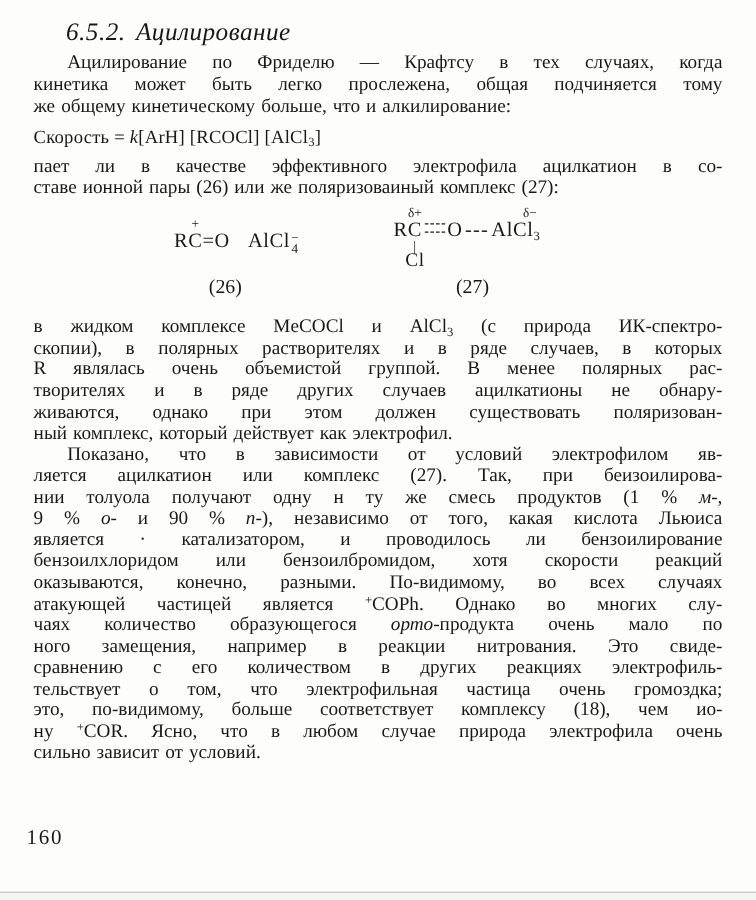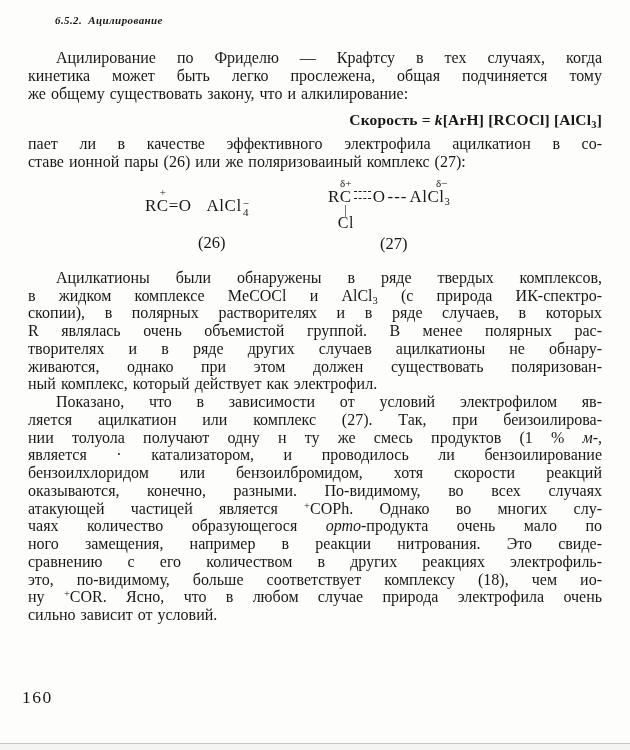--- a/index.html
+++ b/index.html
@@ -3,35 +3,34 @@
 <meta charset="utf-8">
 <style>
   html,body{margin:0;padding:0;}
   body{
     width:630px;height:750px;position:relative;overflow:hidden;
     background:#fdfdfc;color:#181818;
     font-family:"Liberation Serif","DejaVu Serif",serif;
   }
   .content{position:absolute;left:28px;top:8px;width:574px;}
   .heading{
-    font-style:italic;font-size:11px;margin:6px 0 0 27px;
-    letter-spacing:0.4px;word-spacing:3px;font-weight:bold;
+    font-style:italic;font-size:21px;margin:6px 0 0 27px;
+    letter-spacing:0.4px;word-spacing:3px;
   }
   .para{font-size:16px;line-height:17.75px;word-spacing:1px;}
-  .p-first{margin-top:23px;}
+  .p-first{margin-top:5px;}
   .tline{text-align:justify;text-align-last:justify;}
   .tline.tlast{text-align-last:left;}
   .tline.tindent{text-indent:28px;}
   i{font-style:italic;}
   sub{font-size:10.5px;line-height:0;position:relative;top:3px;vertical-align:baseline;}
   sup{font-size:10.5px;line-height:0;position:relative;top:-5px;vertical-align:baseline;}
   .equation{
-    font-size:15.5px;text-align:right;margin:9px 0 6px;line-height:18px;
+    font-size:15.5px;text-align:left;margin:9px 0 6px;line-height:18px;
     letter-spacing:0.2px;
-    font-weight:bold;
   }
   
   .scheme{position:relative;height:92px;font-size:17px;margin-top:6px;}
   .struct{position:absolute;}
   .s26{left:117px;top:10px;}
   .s27{left:300px;top:1px;}
   .smain{white-space:nowrap;letter-spacing:0.5px;}
   .stk{display:inline-block;text-align:center;vertical-align:baseline;line-height:1;}
   .stk .ovr{display:block;font-size:11px;line-height:10px;letter-spacing:0;}
   .stk .bse{display:block;line-height:17px;}
@@ -43,40 +42,40 @@
   .salt-stk{display:inline-block;text-align:center;vertical-align:-5px;line-height:1;margin-left:1px;}
   .salt-stk .chg{display:block;font-size:11px;line-height:8px;}
   .salt-stk .num{display:block;font-size:11px;line-height:10px;}
   .dbond{
     display:inline-block;width:17px;height:6px;margin:0 2px;
     border-top:1.7px dashed #1c1c1c;border-bottom:1.7px dashed #1c1c1c;
     vertical-align:3px;
   }
   .sdash{letter-spacing:1px;margin:0 2px;}
   .slabel{font-size:16.5px;}
-  .s26 .slabel{margin:16px 0 0 29px;text-align:center;}
+  .s26 .slabel{margin:16px 0 0 29px;}
   .s27 .slabel{margin:27px 0 0 52px;}
   
   .pageno{position:absolute;left:22px;top:687px;font-size:17.5px;letter-spacing:1.5px;}
   .page-edge{
     position:absolute;left:0;right:0;bottom:0;height:6px;
     background:#f4f4f3;border-top:1px solid #c6c6c4;
   }
 </style>
 </head>
 <body>
 
 <div class="content">
 
   <div class="heading">6.5.2. Ацилирование</div>
 
   <div class="para p-first">
       <div class="tline tindent"><span>Ацилирование по Фриделю — Крафтсу в тех случаях, когда</span></div>
       <div class="tline"><span>кинетика может быть легко прослежена, общая подчиняется тому</span></div>
-      <div class="tline tlast"><span>же общему существовать закону, что и алкилирование:</span></div>
+      <div class="tline tlast"><span>же общему кинетическому больше, что и алкилирование:</span></div>
     </div>
 
   <div class="equation"><span>Скорость = </span><i>k</i><span>[ArH] [RCOCl] [AlCl</span><sub>3</sub><span>]</span></div>
 
   <div class="para">
       <div class="tline"><span>пает ли в качестве эффективного электрофила ацилкатион в со-</span></div>
       <div class="tline tlast"><span>ставе ионной пары (26) или же поляризоваиный комплекс (27):</span></div>
     </div>
 
   <div class="scheme">
@@ -91,40 +90,41 @@
     <div class="struct s27">
       <div class="smain">
         <span>R</span><span class="stk cpos"><span class="ovr">δ+</span><span class="bse">C</span><span class="vbar">|</span><span class="clb">Cl</span></span><span class="dbond"></span><span>O</span><span class="sdash">---</span><span class="stk stk-right"><span class="ovr">δ−</span><span class="bse"><span>AlCl</span><sub>3</sub></span></span>
       </div>
       <div class="slabel">(27)</div>
     </div>
 
   </div>
 
   <div class="para">
-      <div class="tline tindent"><span>Ацилкатионы были обнаружены в ряде твердых комплексов,</span></div>
       <div class="tline"><span>в жидком комплексе MeCOCl и AlCl</span><sub>3</sub><span> (с природа ИК-спектро-</span></div>
       <div class="tline"><span>скопии), в полярных растворителях и в ряде случаев, в которых</span></div>
       <div class="tline"><span>R являлась очень объемистой группой. В менее полярных рас-</span></div>
       <div class="tline"><span>творителях и в ряде других случаев ацилкатионы не обнару-</span></div>
       <div class="tline"><span>живаются, однако при этом должен существовать поляризован-</span></div>
       <div class="tline tlast"><span>ный комплекс, который действует как электрофил.</span></div>
     </div>
 
   <div class="para">
       <div class="tline tindent"><span>Показано, что в зависимости от условий электрофилом яв-</span></div>
       <div class="tline"><span>ляется ацилкатион или комплекс (27). Так, при беизоилирова-</span></div>
       <div class="tline"><span>нии толуола получают одну н ту же смесь продуктов (1 % </span><i>м</i><span>-,</span></div>
+      <div class="tline"><span>9 % </span><i>о</i><span>- и 90 % </span><i>п</i><span>-), независимо от того, какая кислота Льюиса</span></div>
       <div class="tline"><span>является · катализатором, и проводилось ли бензоилирование</span></div>
       <div class="tline"><span>бензоилхлоридом или бензоилбромидом, хотя скорости реакций</span></div>
       <div class="tline"><span>оказываются, конечно, разными. По-видимому, во всех случаях</span></div>
       <div class="tline"><span>атакующей частицей является </span><sup>+</sup><span>COPh. Однако во многих слу-</span></div>
       <div class="tline"><span>чаях количество образующегося </span><i>орто</i><span>-продукта очень мало по</span></div>
       <div class="tline"><span>ного замещения, например в реакции нитрования. Это свиде-</span></div>
       <div class="tline"><span>сравнению с его количеством в других реакциях электрофиль-</span></div>
+      <div class="tline"><span>тельствует о том, что электрофильная частица очень громоздка;</span></div>
       <div class="tline"><span>это, по-видимому, больше соответствует комплексу (18), чем ио-</span></div>
       <div class="tline"><span>ну </span><sup>+</sup><span>COR. Ясно, что в любом случае природа электрофила очень</span></div>
       <div class="tline tlast"><span>сильно зависит от условий.</span></div>
     </div>
 
 </div>
 
 <div class="pageno">160</div>
 <div class="page-edge"></div>
 

